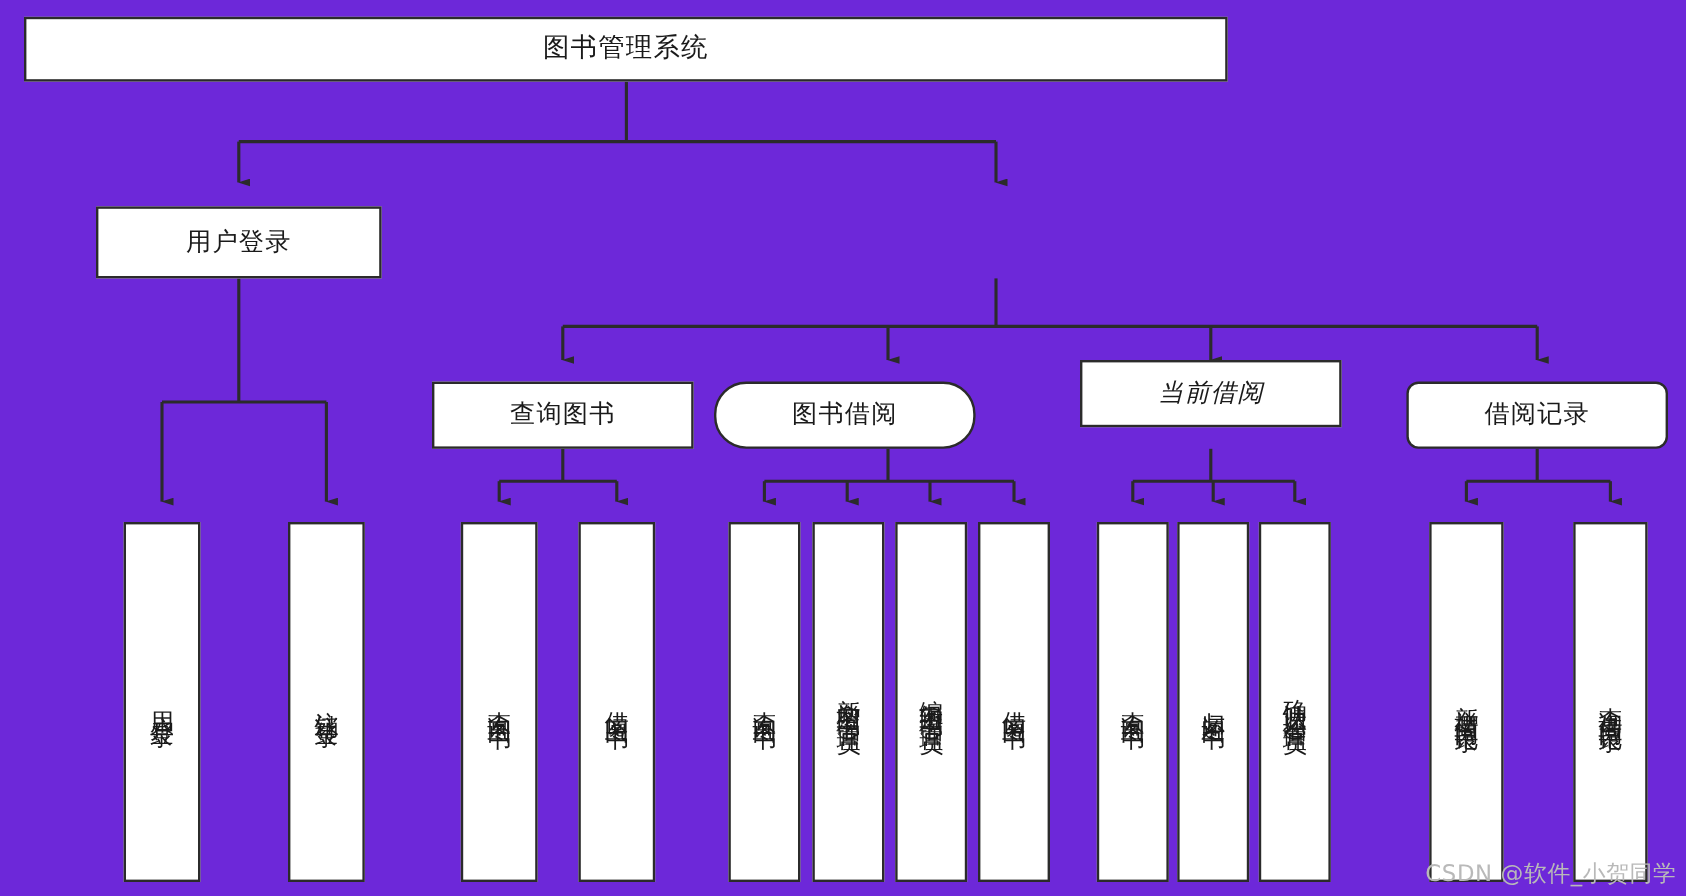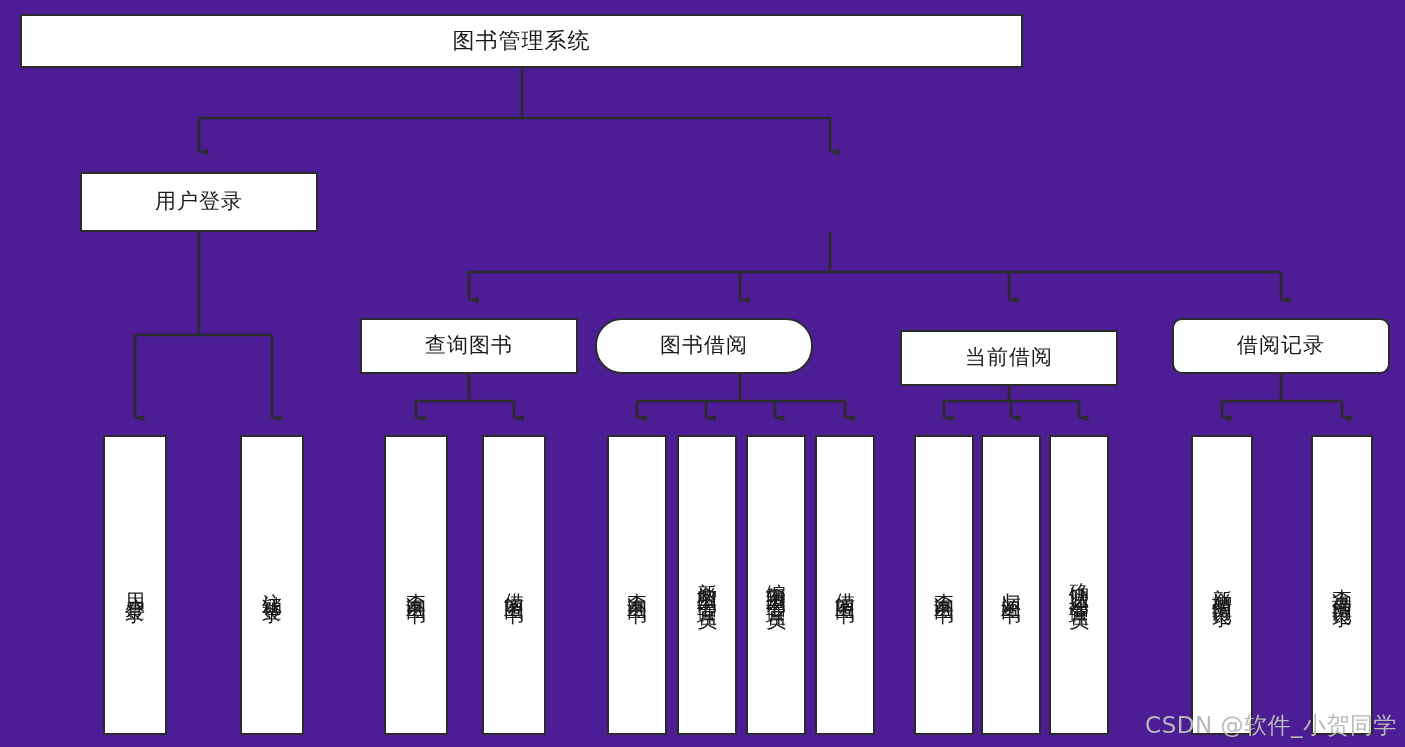--- a/index.html
+++ b/index.html
@@ -10,21 +10,21 @@
   body {
     width: 1405px;
     height: 747px;
     font-family: "DejaVu Sans", "Liberation Sans", sans-serif;
     overflow: hidden;
   }
   #diagram {
     position: relative;
     width: 1405px;
     height: 747px;
-    background: #4c1d95;
+    background: #6d28d9;
   }
   svg.edges {
     position: absolute;
     left: 0;
     top: 0;
     width: 1405px;
     height: 747px;
     pointer-events: none;
   }
   .node {
@@ -55,21 +55,21 @@
   }
   .node.vert .vlabel {
     writing-mode: vertical-rl;
     text-orientation: upright;
     white-space: nowrap;
   }
   .watermark {
     position: absolute;
     right: 8px;
     bottom: 6px;
-    font-size: 23px;
+    font-size: 19px;
     color: #b9b9b9;
     letter-spacing: 0.5px;
     white-space: nowrap;
     pointer-events: none;
   }
 </style>
 </head>
 <body>
 
 <div id="diagram">
@@ -131,21 +131,21 @@
   <div class="node horiz" style="left:80px; top:172px; width:238px; height:60px;">
     <span>用户登录</span>
   </div>
 
   <div class="node horiz" style="left:360px; top:318px; width:218px; height:56px;">
     <span>查询图书</span>
   </div>
   <div class="node horiz" style="left:595px; top:318px; width:218px; height:56px;border-radius:27px;">
     <span>图书借阅</span>
   </div>
-  <div class="node horiz" style="left:900px; top:330px; width:218px; height:56px;">
+  <div class="node horiz" style="left:900px; top:300px; width:218px; height:56px;font-style:italic;">
     <span>当前借阅</span>
   </div>
   <div class="node horiz" style="left:1172px; top:318px; width:218px; height:56px;border-radius:10px;">
     <span>借阅记录</span>
   </div>
 
   <div class="node vert" style="left:103px; top:435px; width:64px; height:300px;">
     <span class="vlabel">用户登录</span>
   </div>
   <div class="node vert" style="left:240px; top:435px; width:64px; height:300px;">

